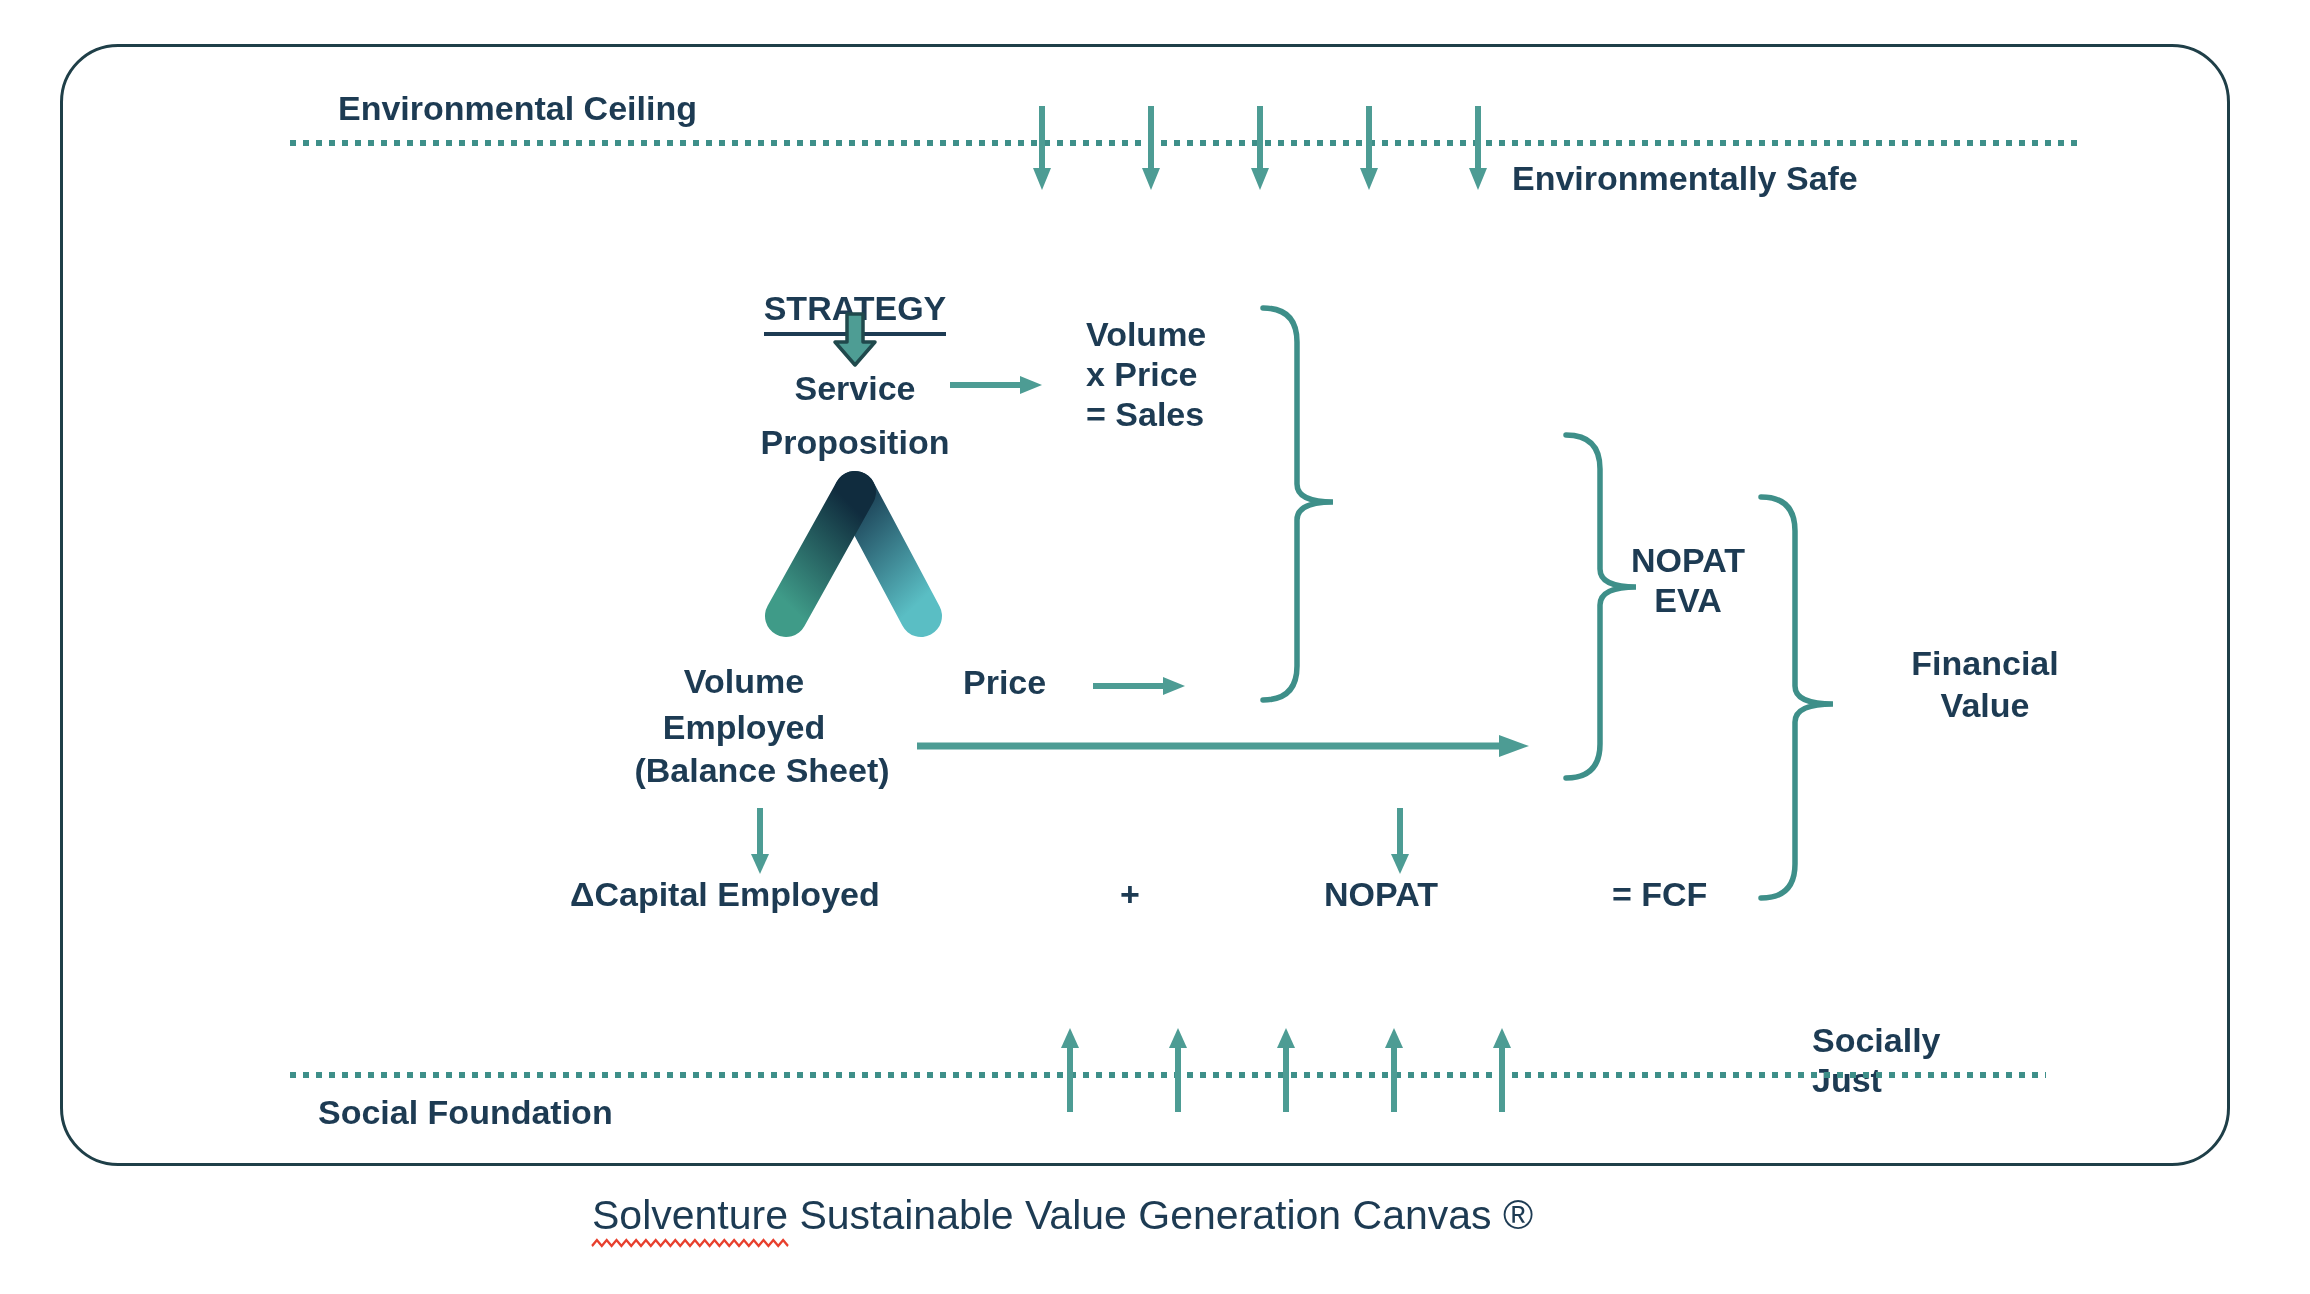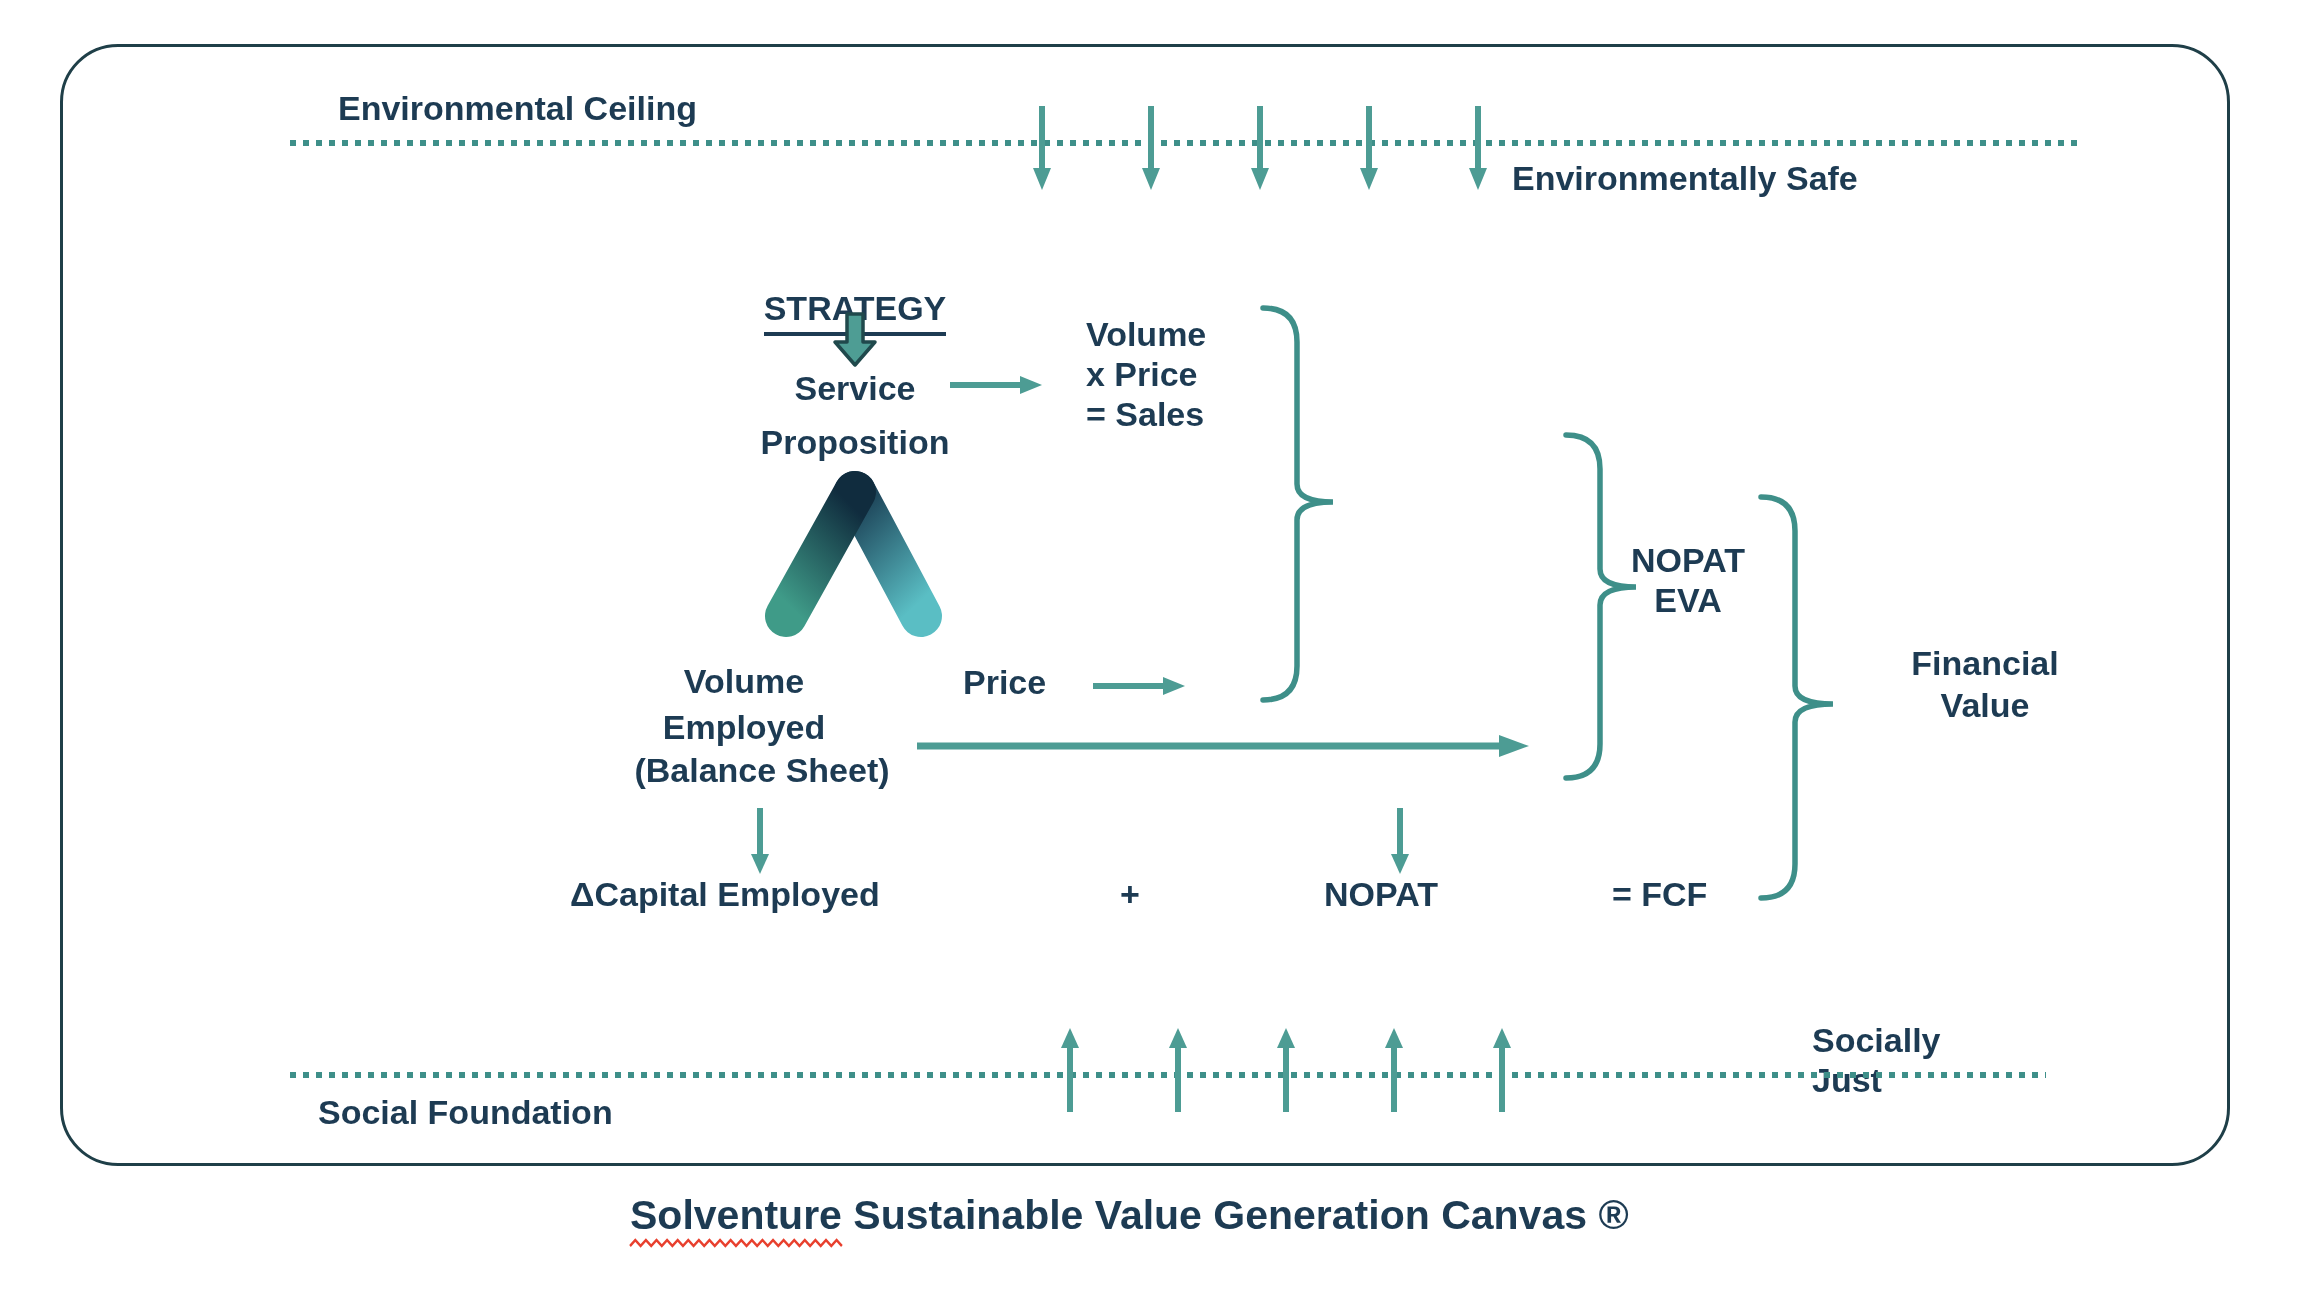--- a/index.html
+++ b/index.html
@@ -15,21 +15,21 @@
   .stage{position:relative;width:1913px;height:1294px;background:#fff;}
   .frame{position:absolute;left:60px;top:44px;width:2170px;height:1122px;
          border:3px solid var(--border);border-radius:58px;}
   .lbl{position:absolute;color:var(--navy);font-weight:700;font-size:34px;
        line-height:1.18;white-space:pre-line;}
   .ctr{text-align:center;}
   .dotline{position:absolute;height:6px;
        background:repeating-linear-gradient(to right,var(--teal-dark) 0 6px,transparent 6px 13px);}
   svg{position:absolute;overflow:visible;}
   .strategy{border-bottom:4px solid var(--navy);padding-bottom:5px;margin-top:8px;}
-  .title{position:absolute;left:630px;top:1192px;font-size:41px;font-weight:700;
+  .title{position:absolute;left:592px;top:1192px;font-size:41px;font-weight:400;
          color:var(--navy);white-space:nowrap;}
   .brand{position:relative;display:inline-block;}
   .brand svg{position:absolute;left:0;bottom:-9px;width:100%;height:10px;}
   .arrowline{stroke:var(--teal);stroke-width:6;}
   .arrowhead{fill:var(--teal);}
   .brace{stroke:var(--teal-dark);stroke-width:5.5;fill:none;stroke-linecap:round;}
 </style>
 </head>
 <body>
 

